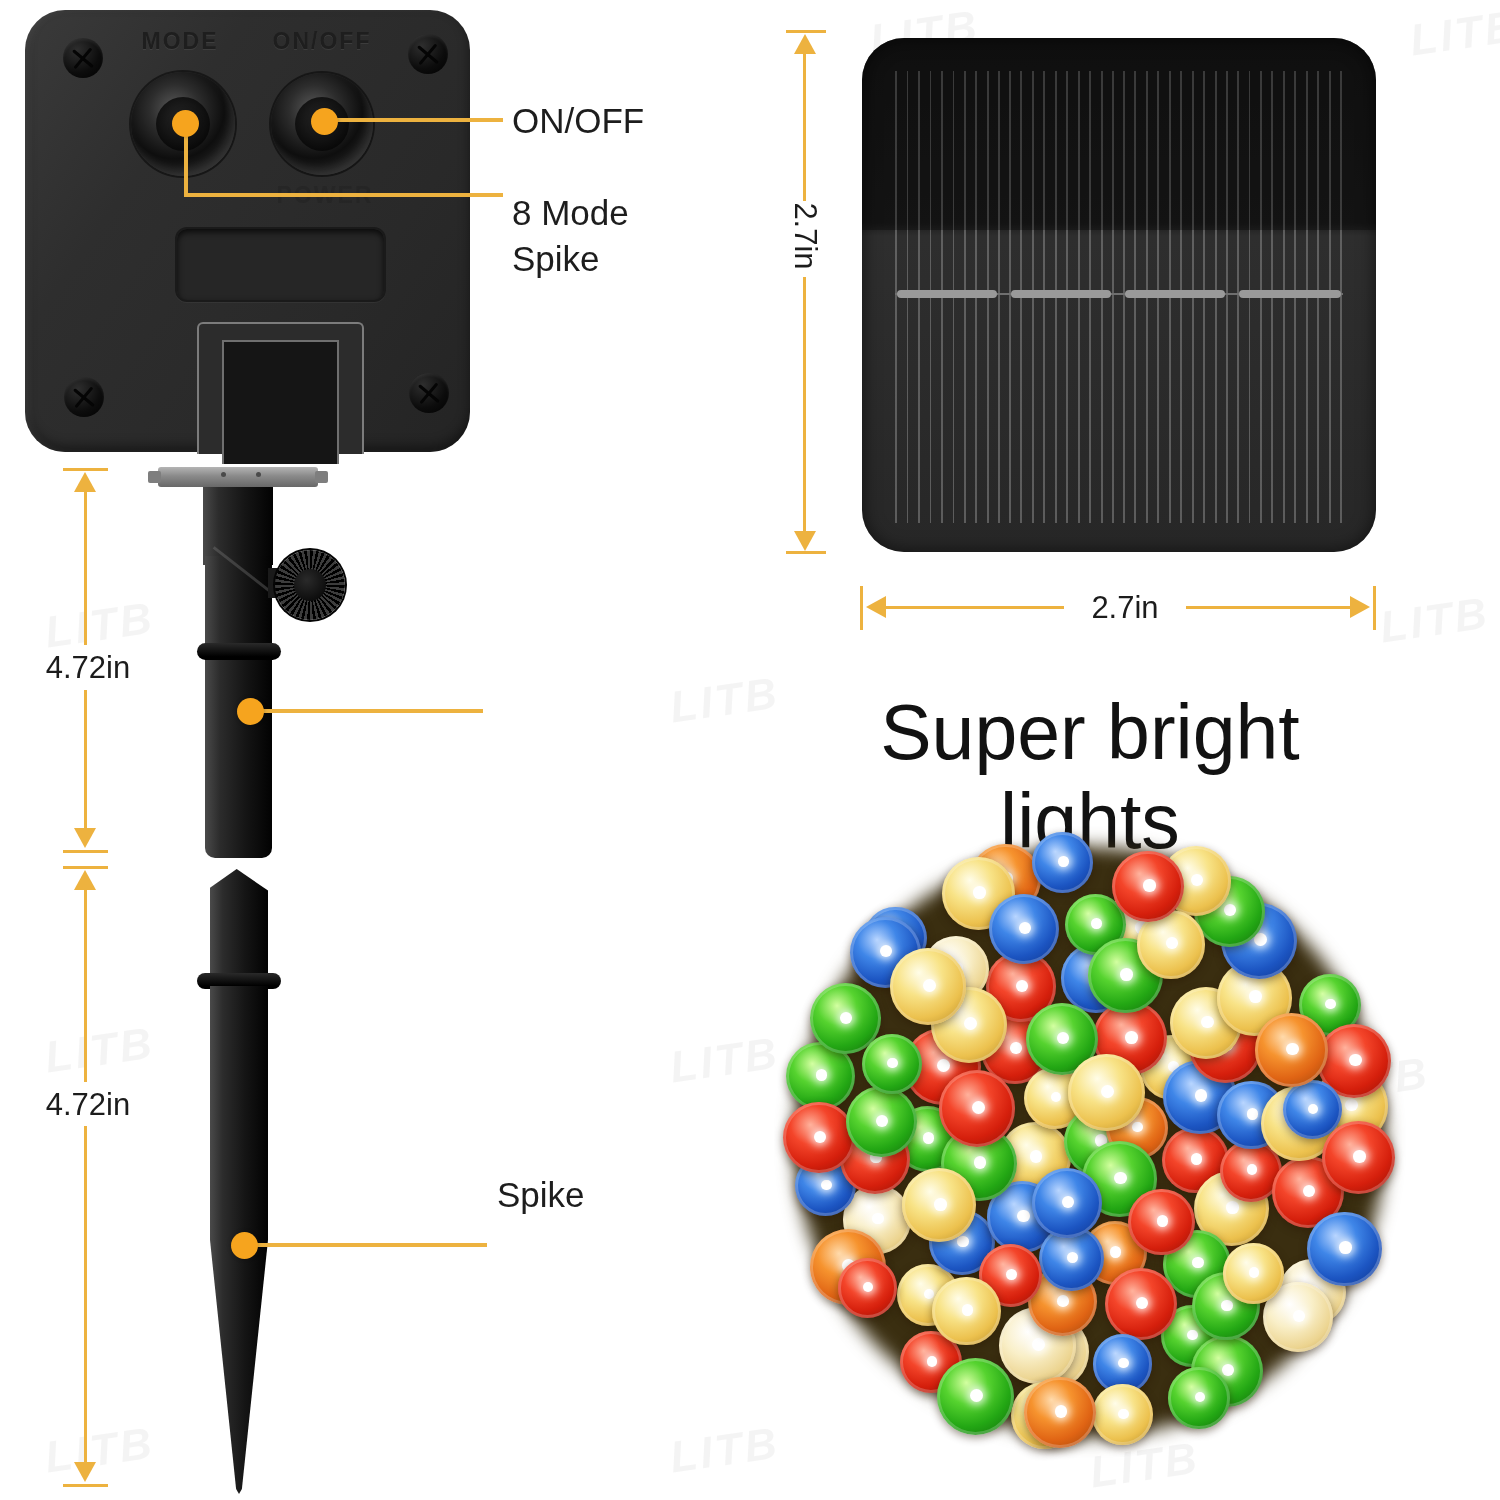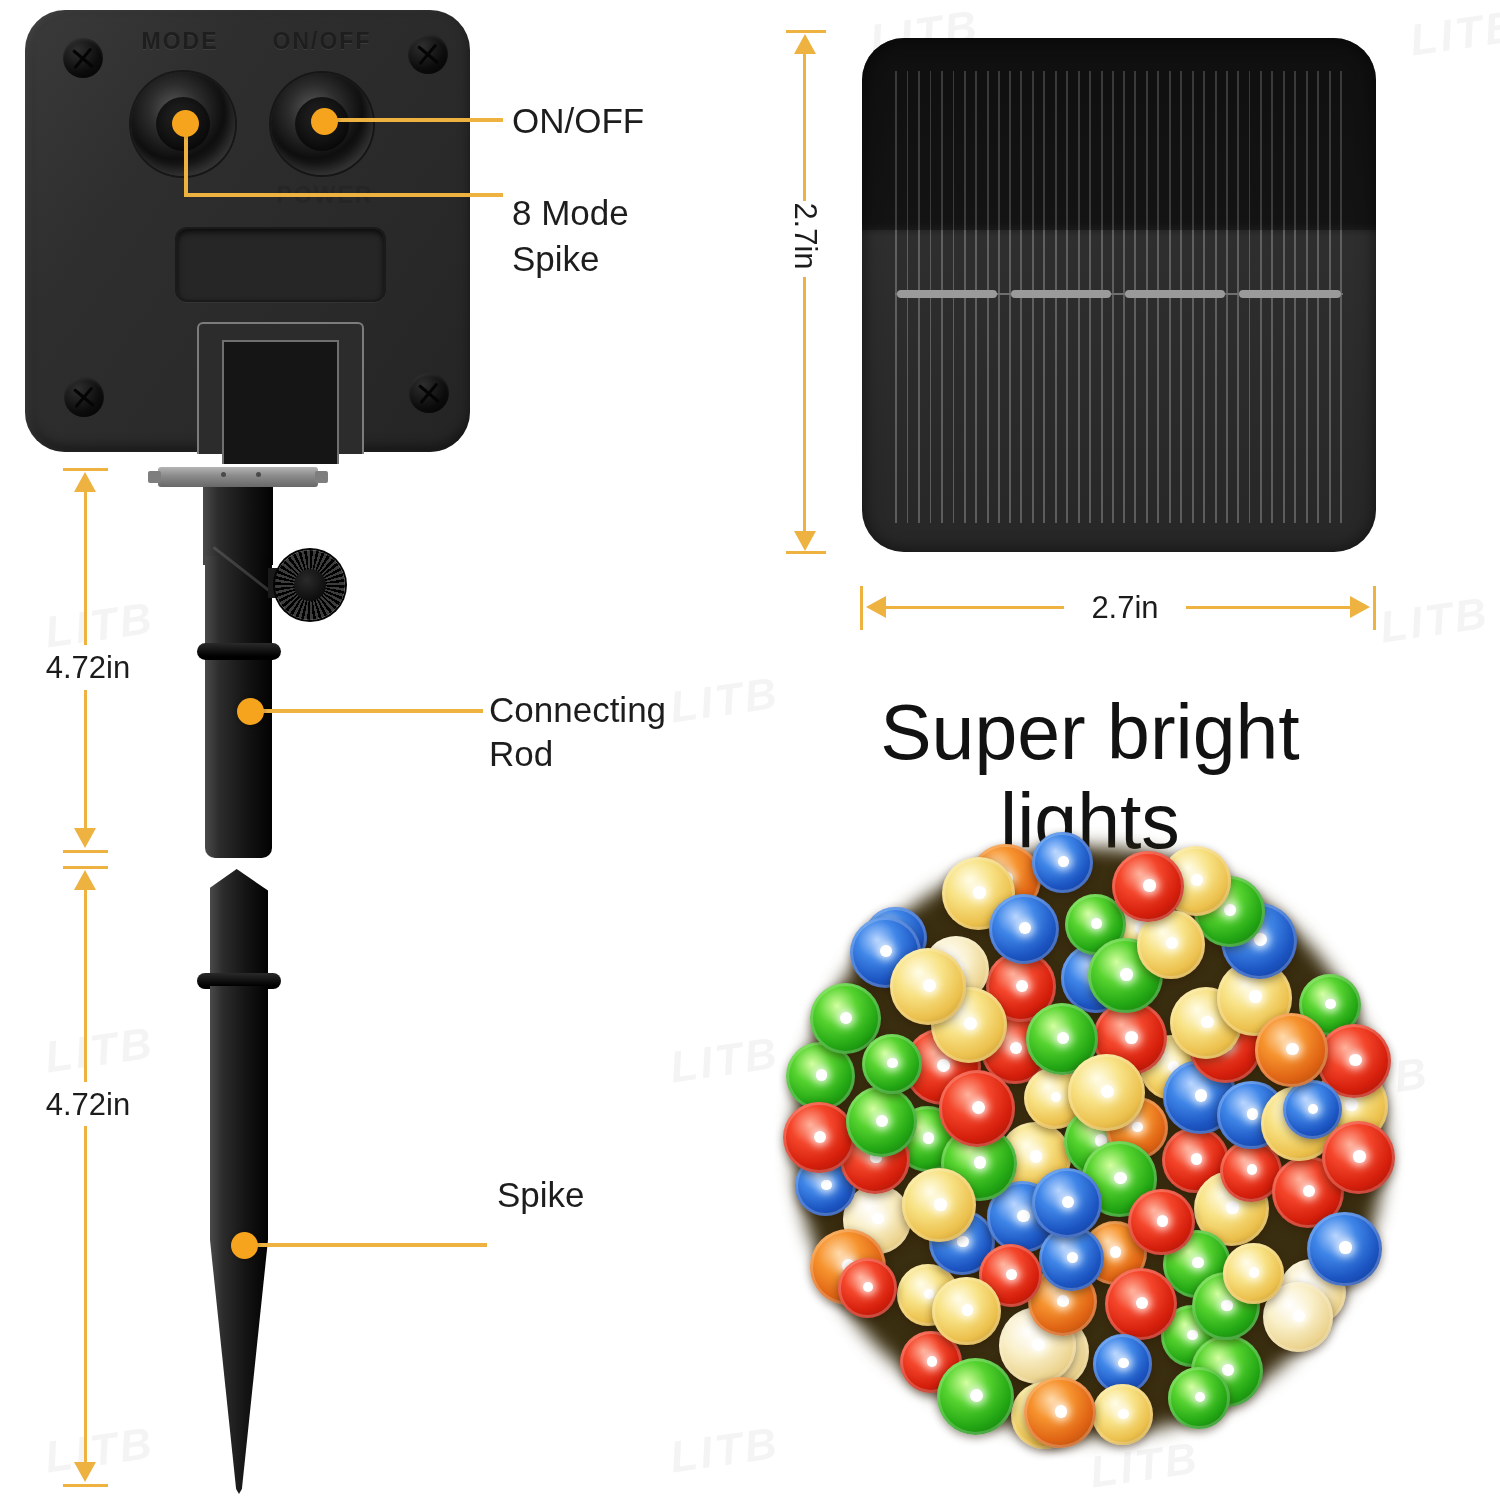--- a/index.html
+++ b/index.html
@@ -161,24 +161,20 @@
   <div class="cdot" style="left:311px;top:108px;"></div>
   <div class="cline" style="left:258px;top:709px;width:225px;height:4px;"></div>
   <div class="cdot" style="left:237px;top:698px;"></div>
   <div class="cline" style="left:254px;top:1243px;width:233px;height:4px;"></div>
   <div class="cdot" style="left:231px;top:1232px;"></div>
 
   <div class="clabel" style="left:512px;top:98px;">ON/OFF</div>
   <div class="clabel" style="left:512px;top:190px;">
     <div>8 Mode</div>
     <div>Spike</div>
-  </div>
-  <div class="clabel" style="left:489px;top:688px;line-height:44px;">
-    <div>Connecting</div>
-    <div>Rod</div>
   </div>
   <div class="clabel" style="left:497px;top:1172px;">Spike</div>
 
   <div class="dline" style="left:63px;top:468px;width:45px;height:3px;"></div>
   <div class="arr arr-up" style="left:74px;top:472px;"></div>
   <div class="dline" style="left:84px;top:490px;width:3px;height:155px;"></div>
   <div class="dtext" style="left:36px;top:650px;width:104px;">4.72in</div>
   <div class="dline" style="left:84px;top:690px;width:3px;height:138px;"></div>
   <div class="arr arr-dn" style="left:74px;top:828px;"></div>
   <div class="dline" style="left:63px;top:850px;width:45px;height:3px;"></div>

